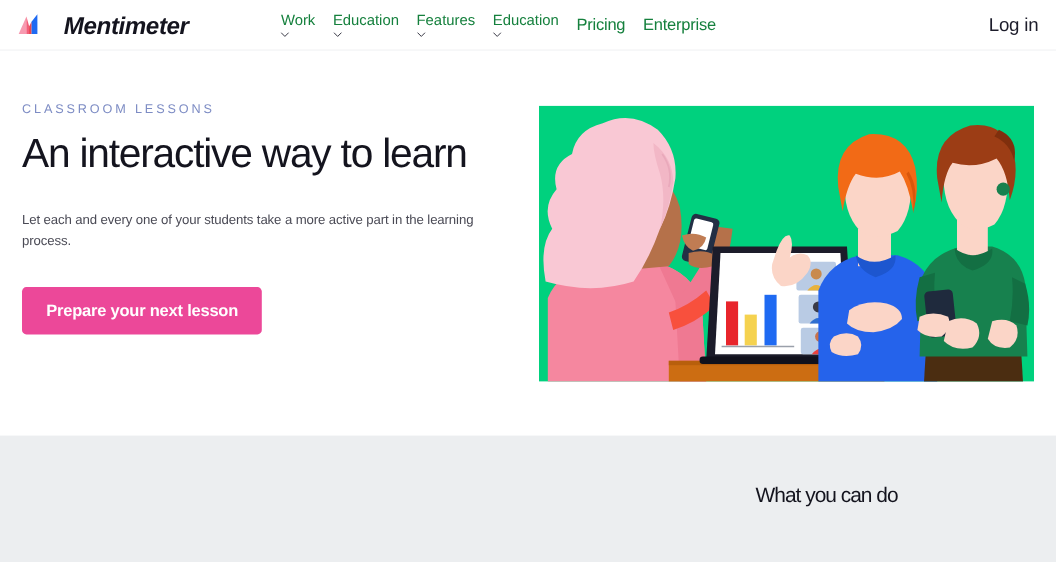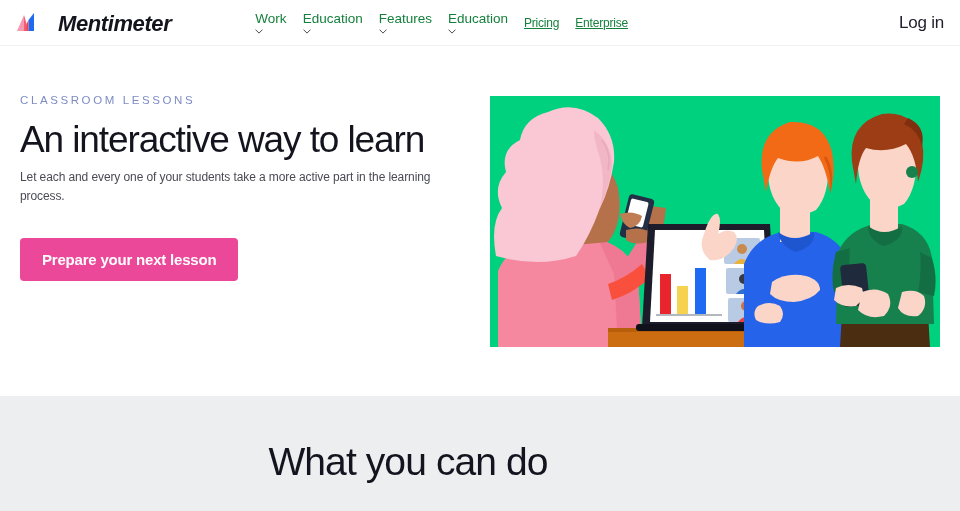--- a/index.html
+++ b/index.html
@@ -39,21 +39,21 @@
 
   .nav-main {
     display: flex; align-items: center;
     margin-left: 84px; gap: 16px;
   }
   .nav-item {
     display: flex; align-items: baseline; gap: 4px;
     font-size: 13.5px; color: #15803d;
     cursor: pointer; white-space: nowrap; flex-direction: column;
   }
-  .nav-item.big { font-size: 12px; letter-spacing: -0.2px; text-decoration: underline; }
+  .nav-item.big { font-size: 15px; letter-spacing: -0.2px; }
   .chev {
     width: 8px; height: 5px; display:inline-block;
     position: relative; top: -1px;
   }
 
   .nav-right {
     position: absolute; right: 16px; top: 0;
     height: 46px; display: flex; align-items: center; gap: 10px;
   }
   .login-link {
@@ -74,21 +74,21 @@
   .hero-left { position: absolute; left: 20px; top: 48px; width: 450px; }
 
   .eyebrow {
     font-size: 11.5px; letter-spacing: 2.6px;
     color: #7d8cc4; font-weight: 500;
     margin-bottom: 13px;
   }
   .hero-title {
     font-size: 37px; font-weight: 400;
     color: #14141e; letter-spacing: -1.1px;
-    line-height: 1.12; margin-bottom: 8px;
+    line-height: 1.12; margin-bottom: 31px;
   }
   .hero-sub {
     font-size: 12px; color: #4a4a55;
     line-height: 1.58; letter-spacing: -0.1px;
     max-width: 420px; margin-bottom: 22px;
   }
   .cta-btn {
     background: #ec4899; color: #fff;
     font-size: 15px; font-weight: 700;
     border: none; border-radius: 4px;
@@ -111,22 +111,22 @@
   .hero-art svg { display: block; width: 450px; height: 251px; }
 
   
   .band {
     position: absolute; top: 396px; left: 0;
     width: 960px; height: 115px;
     background: #eceef0;
   }
   .band-title {
     position: absolute; top: 44px; left: 0; width: 816px;
-    text-align: center;
-    font-size: 39px; font-weight: 400;
+    text-align: right;
+    font-size: 19px; font-weight: 400;
     color: #14141e; letter-spacing: -0.9px;
   }
 </style>
 </head>
 <body>
 
 <div class="page">
 
   <div class="header">
 

